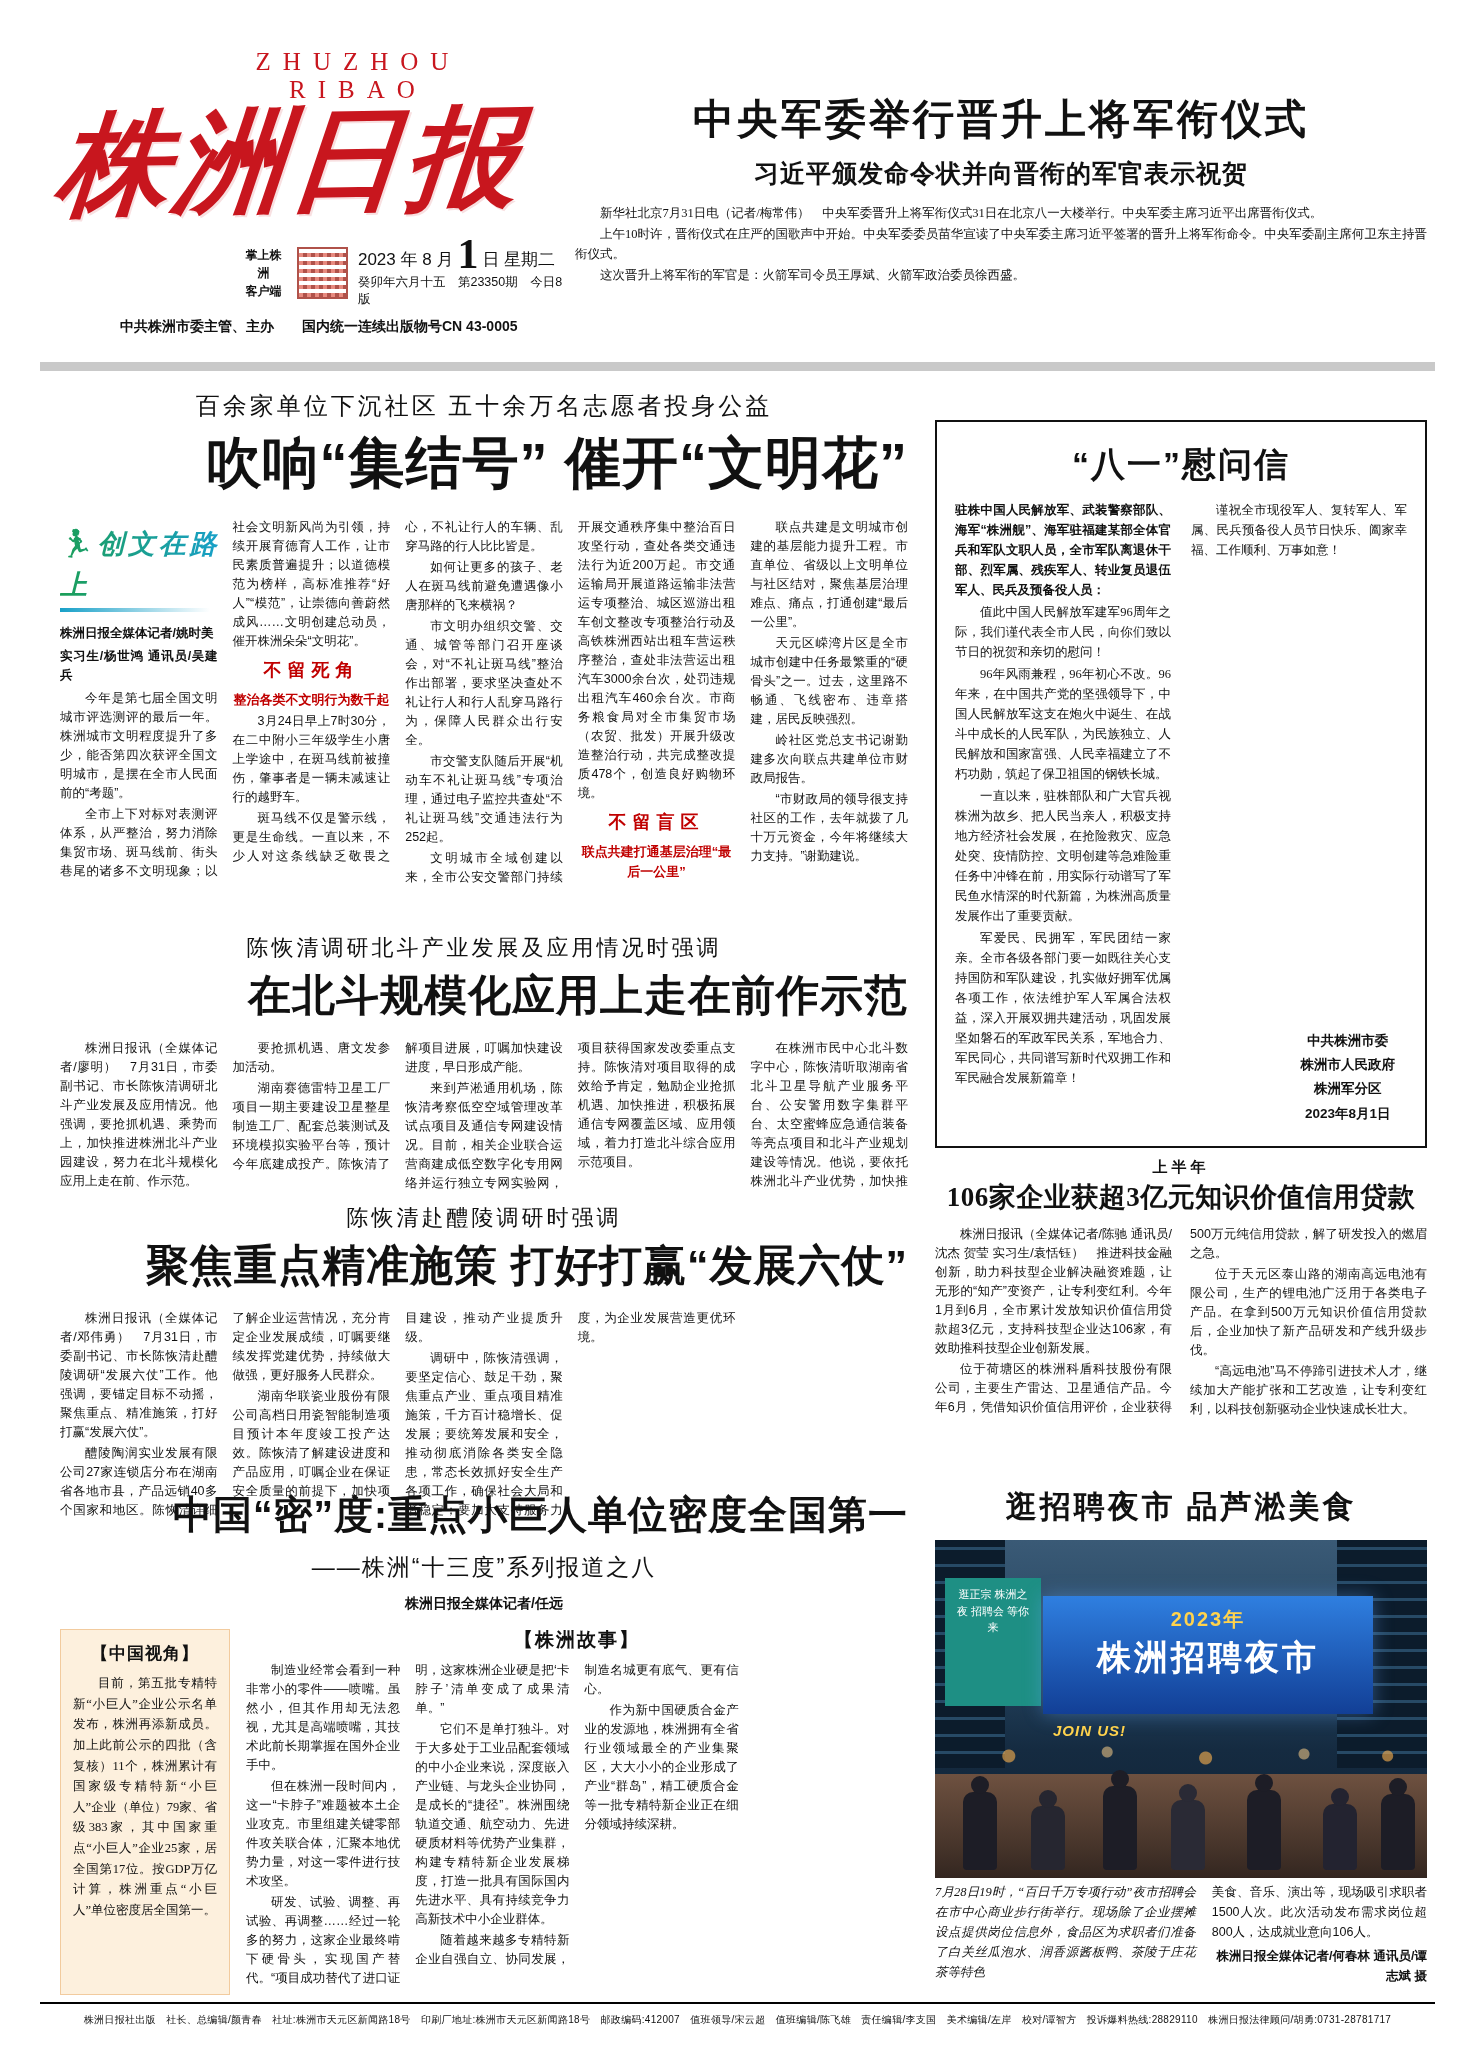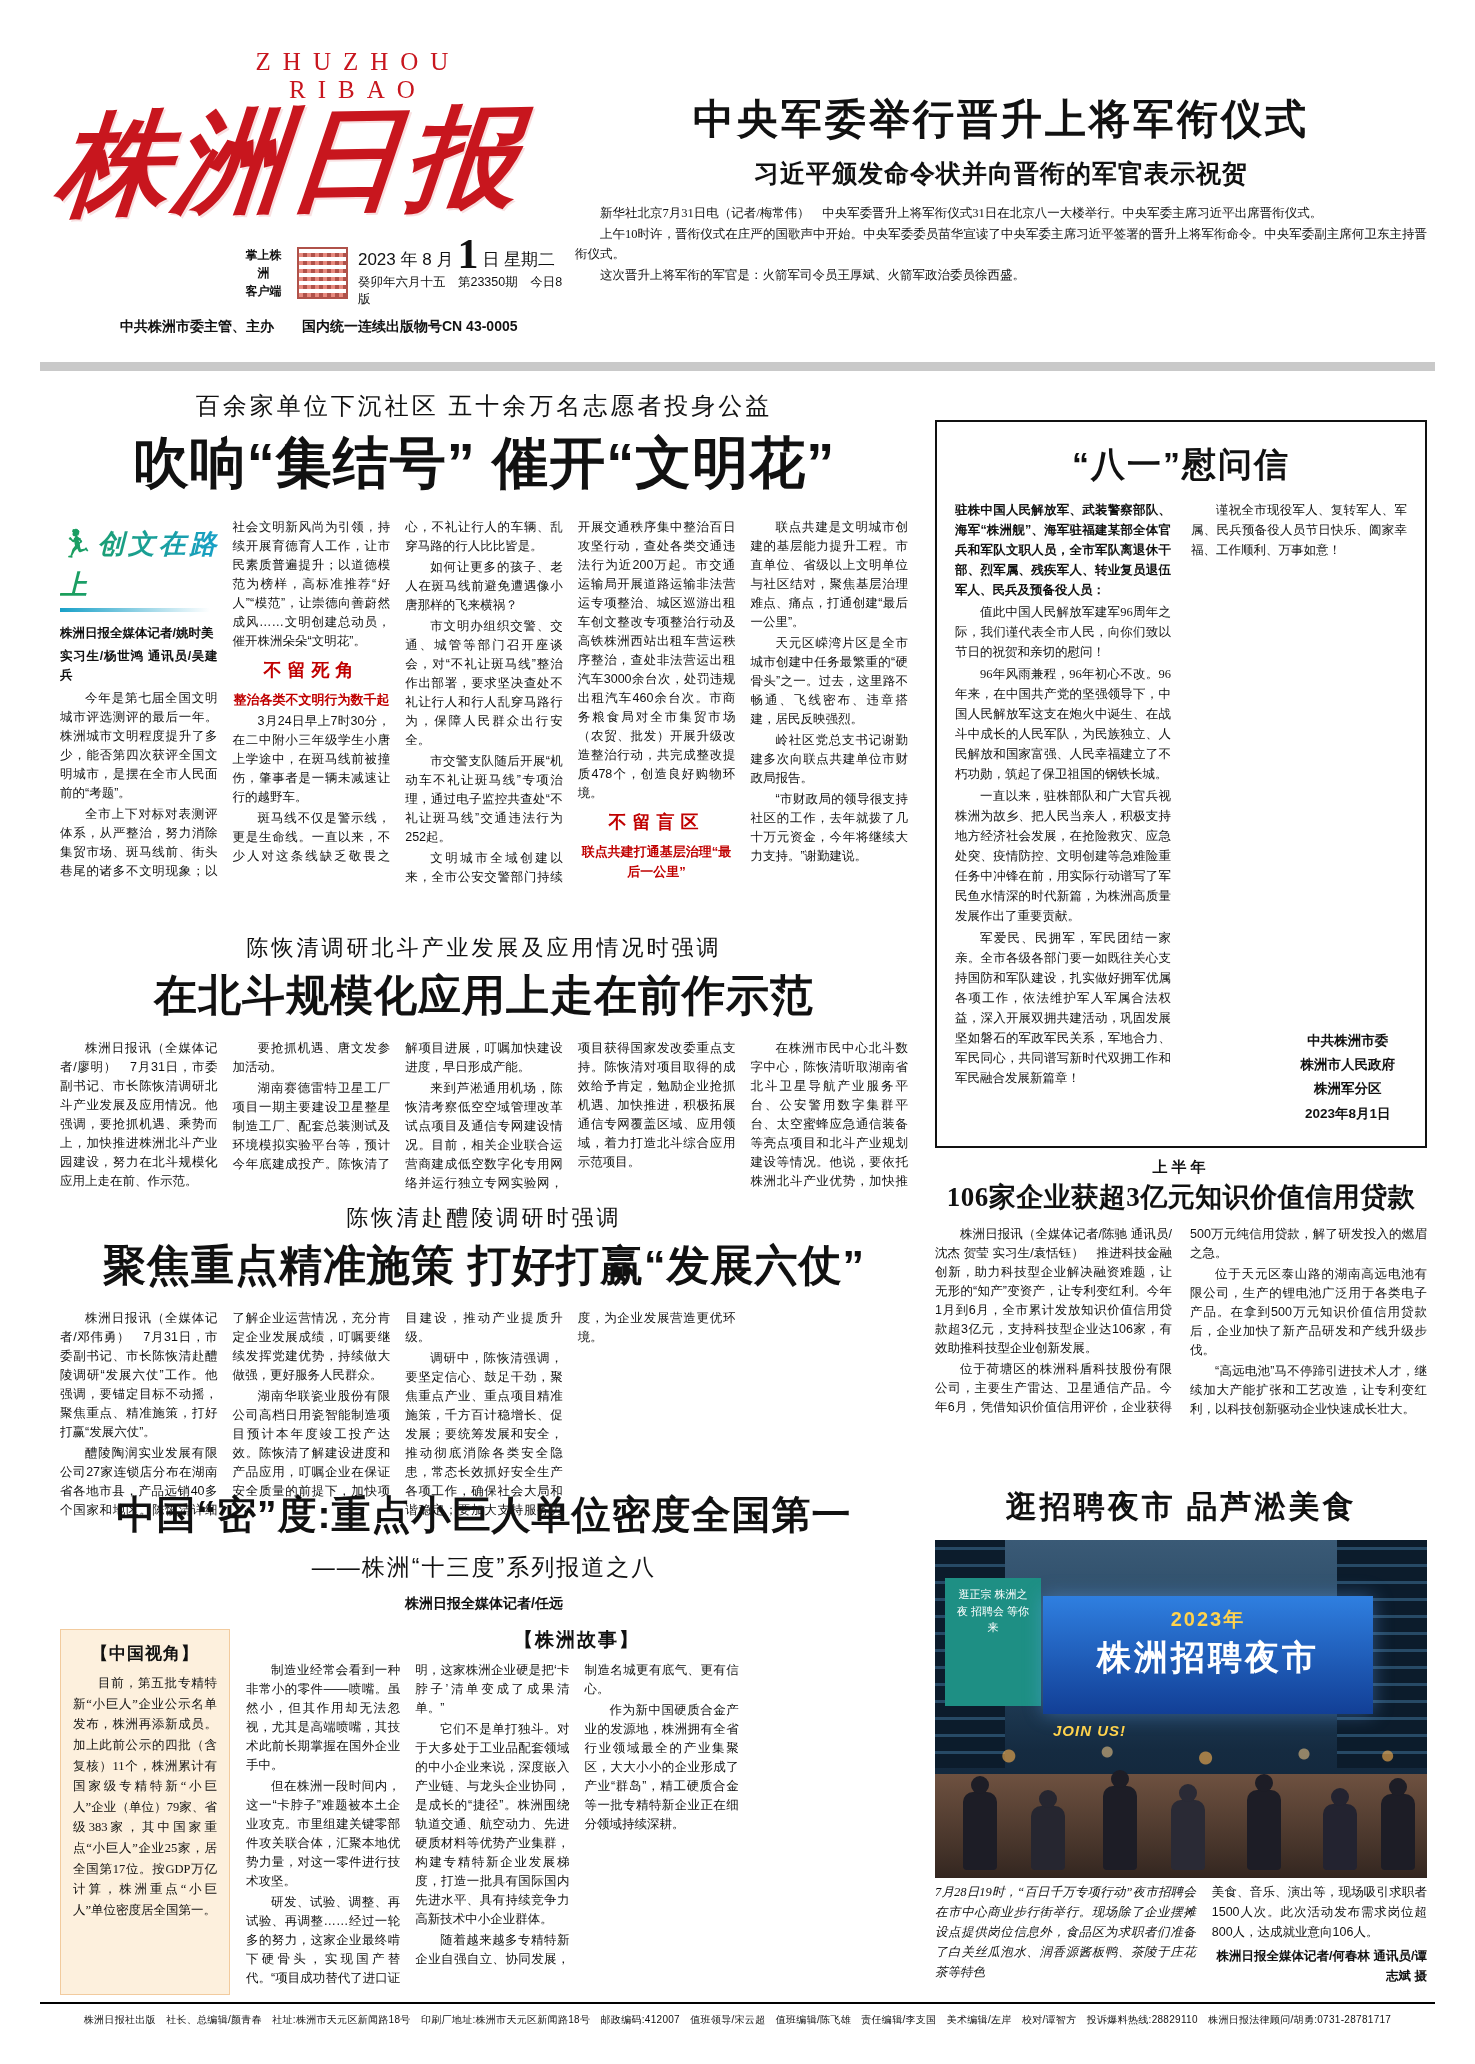--- a/index.html
+++ b/index.html
@@ -31,21 +31,21 @@
   .ts-head{font-size:41px;font-weight:900;text-align:center;letter-spacing:3px;}
   .ts-sub{font-size:25px;font-weight:900;text-align:center;margin-top:10px;letter-spacing:1px;}
   .ts-body{display:flex;gap:22px;margin-top:14px;font-family:"Liberation Serif",serif;
            font-size:12.5px;line-height:1.55;text-align:justify;height:132px;overflow:hidden;}
   .ts-body>div{flex:1;}
   p.ind{text-indent:2em;margin:0 0 2px 0;}
   .divider{position:absolute;left:40px;top:362px;width:1395px;height:9px;background:#c9c9c9;}
   
   .kicker{text-align:center;font-size:24px;letter-spacing:3px;}
   .kicker.small{font-size:22px;}
-  .bighead{text-align:center;font-weight:900;letter-spacing:1px;}
+  .bighead{text-align:right;font-weight:900;letter-spacing:1px;}
   .cols{column-gap:15px;font-size:12.5px;line-height:1.52;text-align:justify;overflow:hidden;
         column-fill:auto;}
   .redsub{color:#c00000;font-weight:bold;text-align:center;margin:6px 0 2px;}
   .redsub.t{font-size:18px;letter-spacing:6px;}
   .redsub.s{font-size:13px;}
   
   .story1{position:absolute;left:60px;top:390px;width:848px;}
   .story1 .bighead{font-size:56px;margin-top:4px;}
   .story1 .cols{margin-top:16px;height:372px;column-count:5;}
   .cwlogo{font-size:27px;font-weight:900;font-style:italic;letter-spacing:1px;

